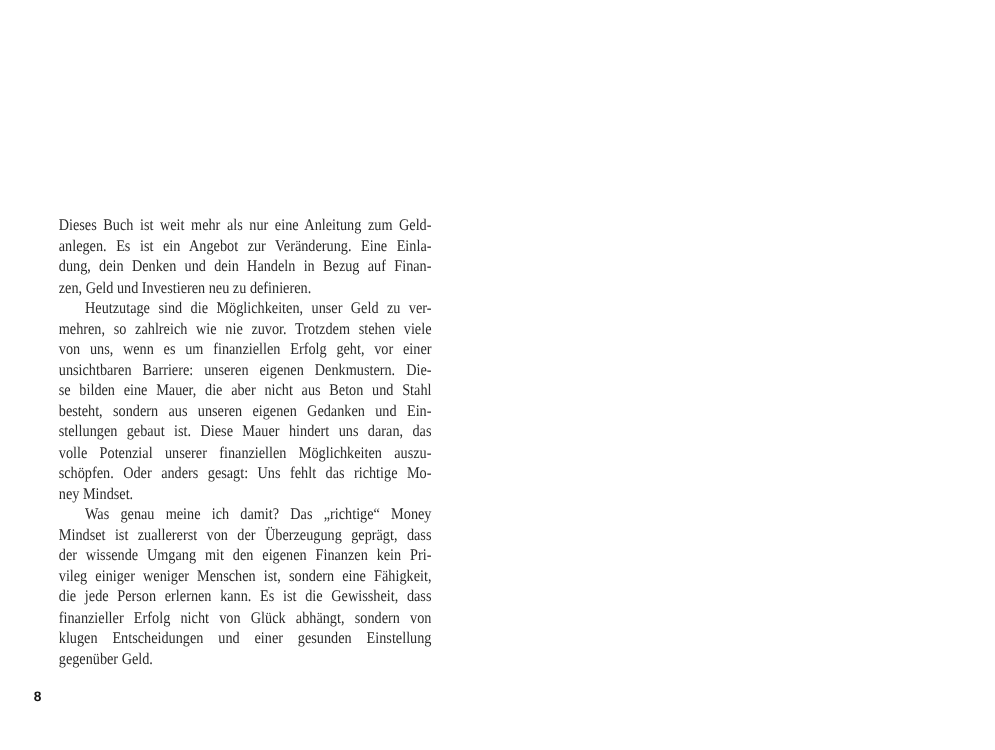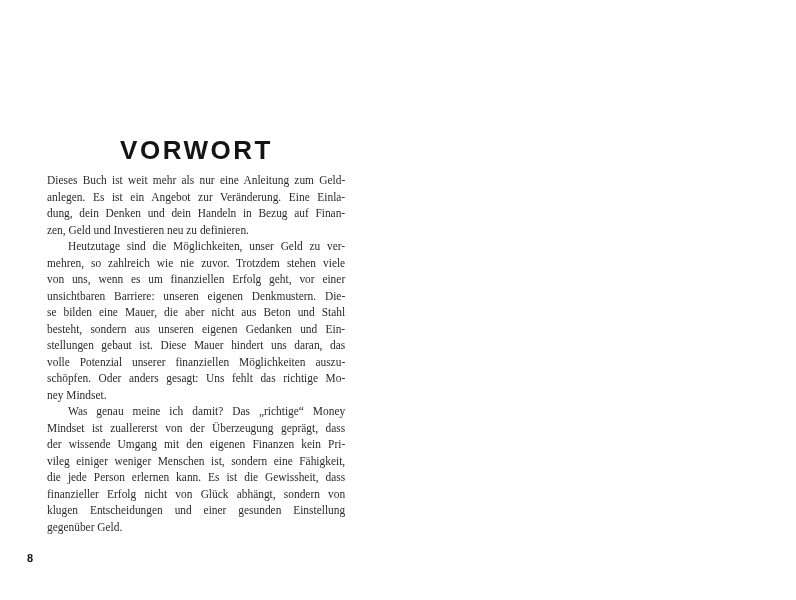--- a/index.html
+++ b/index.html
@@ -56,21 +56,20 @@
     color: var(--heading, #141414);
   }
   .folio-left  { left: 27px;  top: 552px; }
 </style>
 </head>
 <body style="--bg: #ffffff; --text: #2a2a2a; --heading: #141414;">
 
 <div class="spread">
 
   <div class="page page-left">
-    <h1 class="chapter-title">VORWORT</h1>
     <div class="text-col text-col-left">
         <div class="para">
           <div class="line">Dieses Buch ist weit mehr als nur eine Anleitung zum Geld-</div>
           <div class="line">anlegen. Es ist ein Angebot zur Veränderung. Eine Einla-</div>
           <div class="line">dung, dein Denken und dein Handeln in Bezug auf Finan-</div>
           <div class="line last">zen, Geld und Investieren neu zu definieren.</div>
         </div>
         <div class="para">
           <div class="line indent">Heutzutage sind die Möglichkeiten, unser Geld zu ver-</div>
           <div class="line">mehren, so zahlreich wie nie zuvor. Trotzdem stehen viele</div>

